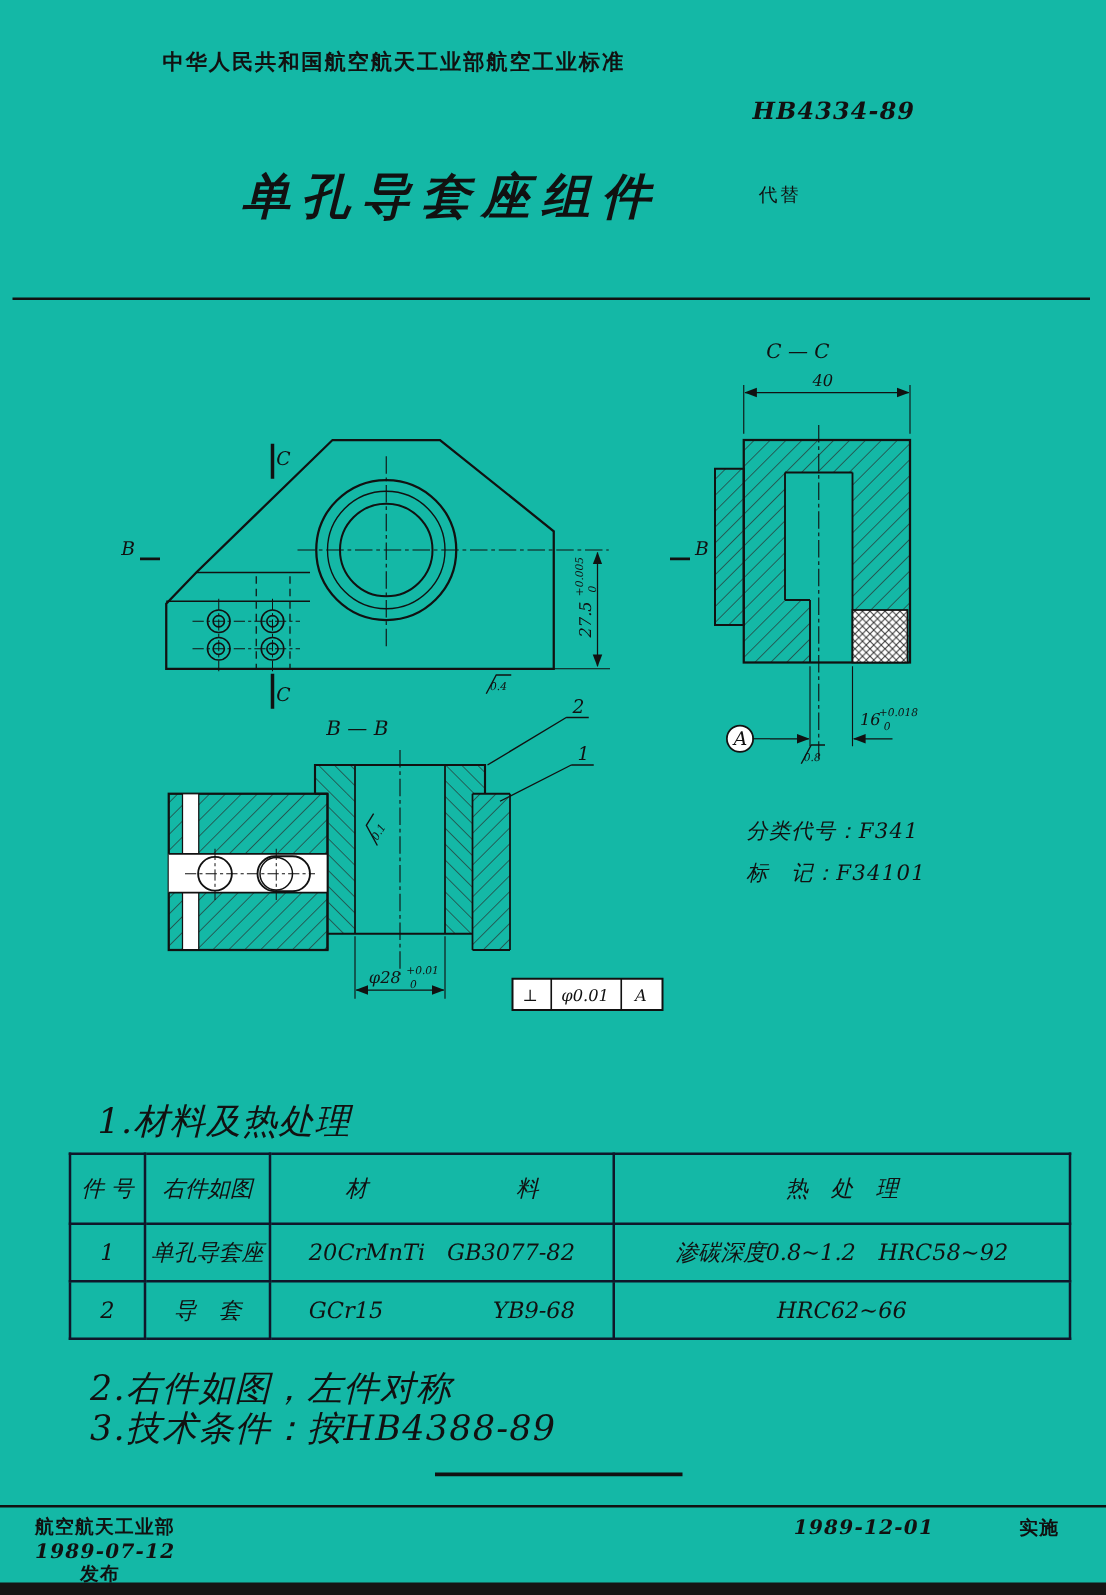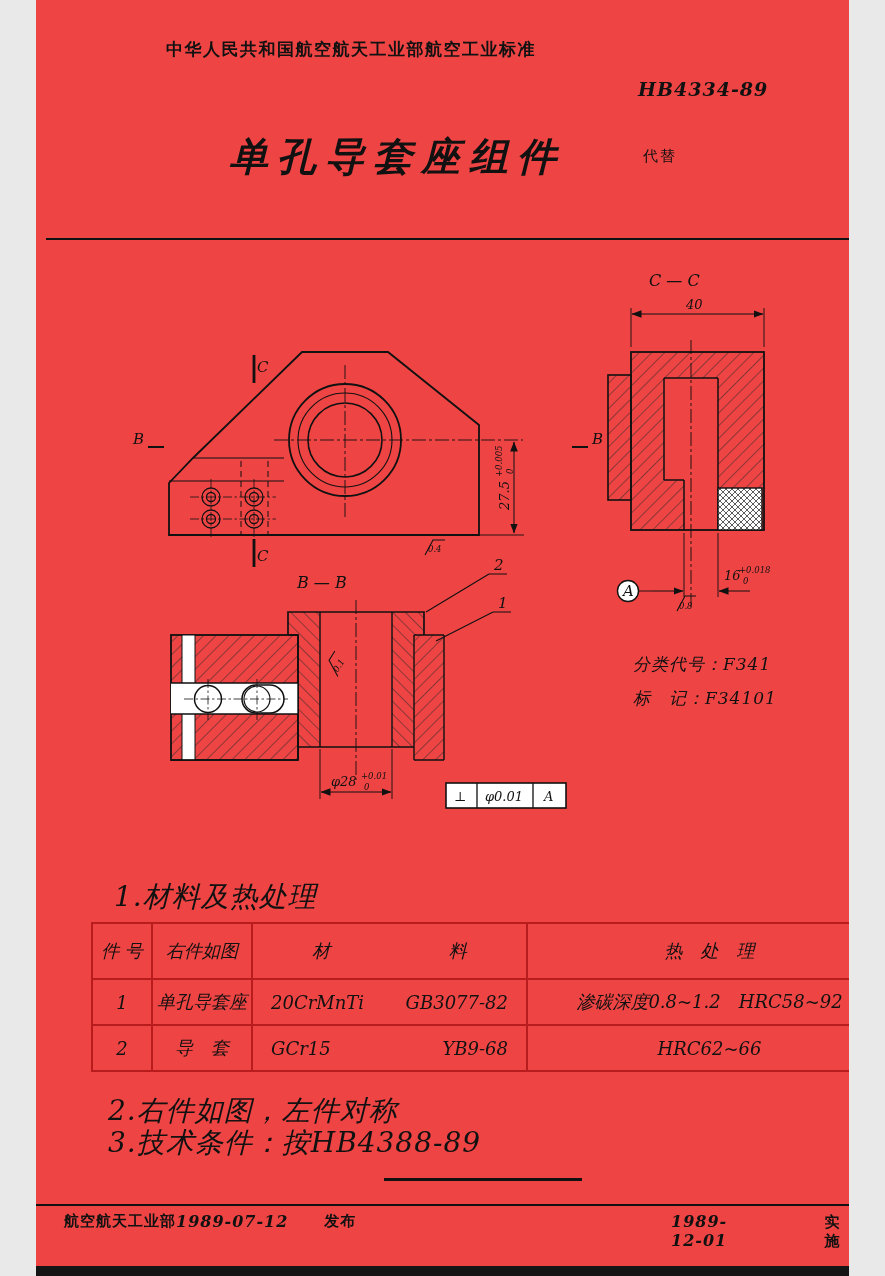--- a/index.html
+++ b/index.html
@@ -1,19 +1,19 @@
 <!DOCTYPE html>
 <html><head>
 <meta charset="utf-8">
 <style>
   * { margin:0; padding:0; box-sizing:border-box; }
   html,body { background:#e9e9e9; }
   .page {
-    position:relative; width:813px; height:1276px; margin:0 auto;
-    background:#ef4444; color:#111; overflow:hidden;
+    position:relative; width:885px; height:1276px; margin:0 auto;
+    background:#14b8a6; color:#111; overflow:hidden;
     font-family:"Liberation Sans", sans-serif;
   }
   .abs { position:absolute; }
   .hand { font-family:"DejaVu Serif", serif; font-style:italic; }
 
   .org { left:130px; top:38px; font-size:17px; font-weight:bold; letter-spacing:1.5px; }
   .stdnum { left:602px; top:78px; font-size:19px; font-weight:bold; letter-spacing:1px; }
   .doctitle { left:193px; top:130px; font-size:39px; font-weight:600; letter-spacing:9px; }
   .replaces { left:607px; top:147px; font-size:15px; letter-spacing:2px; }
   .rule { left:10px; top:238px; width:862px; height:2px; background:#111; }
@@ -27,30 +27,30 @@
   .cl  { stroke-dasharray:14 3 3 3; stroke-width:0.9; }
   .cl2 { stroke-dasharray:9 2.5 2.5 2.5; stroke-width:0.8; }
   .hid { stroke-dasharray:6 4; stroke-width:1; }
 
   .note { font-size:28px; letter-spacing:1px; }
   .n1 { left:78px; top:878px; }
   .n2 { left:72px; top:1092px; }
   .n3 { left:72px; top:1124px; }
 
   .spec-table { position:absolute; left:55px; top:922px; width:800px; border-collapse:collapse; table-layout:fixed; border:2px solid #111; }
-  .spec-table td { border:2px solid #b91c1c; text-align:center; vertical-align:middle; font-size:18px; }
+  .spec-table td { border:2px solid #0f172a; text-align:center; vertical-align:middle; font-size:18px; }
   .spec-table tr.head td { height:56px; font-family:"DejaVu Serif", serif; font-style:italic; }
   .spec-table tr.data td { height:46px; font-family:"DejaVu Serif", serif; font-style:italic; }
   .mat-head { display:flex; justify-content:space-around; }
-  .mat-cell { display:flex; justify-content:space-between; padding:0 18px; }
+  .mat-cell { display:flex; justify-content:space-between; padding:0 30px; }
   .heat-small { font-size:17px; }
 
   .srule { left:348px; top:1178px; width:198px; height:2.5px; background:#111; }
   .frule { left:0; top:1204px; width:885px; height:2px; background:#111; }
-  .footer-left  { left:28px;  top:1212px; font-size:15px; display:flex; align-items:center; }
+  .footer-left  { left:28px;  top:1212px; font-size:15px; display:flex; align-items:flex-start;flex-direction:column; }
   .footer-right { left:635px; top:1212px; font-size:15px; display:flex; align-items:baseline; gap:68px; }
   .f-bold { font-weight:bold; letter-spacing:1px; }
   .f-date { font-size:16px; font-weight:bold; letter-spacing:1px; }
   .f-gap { margin-left:36px; }
   .bottombar { left:0; top:1266px; width:885px; height:10px; background:#151515; }
 </style>
 </head>
 <body>
 
 <div class="page">

